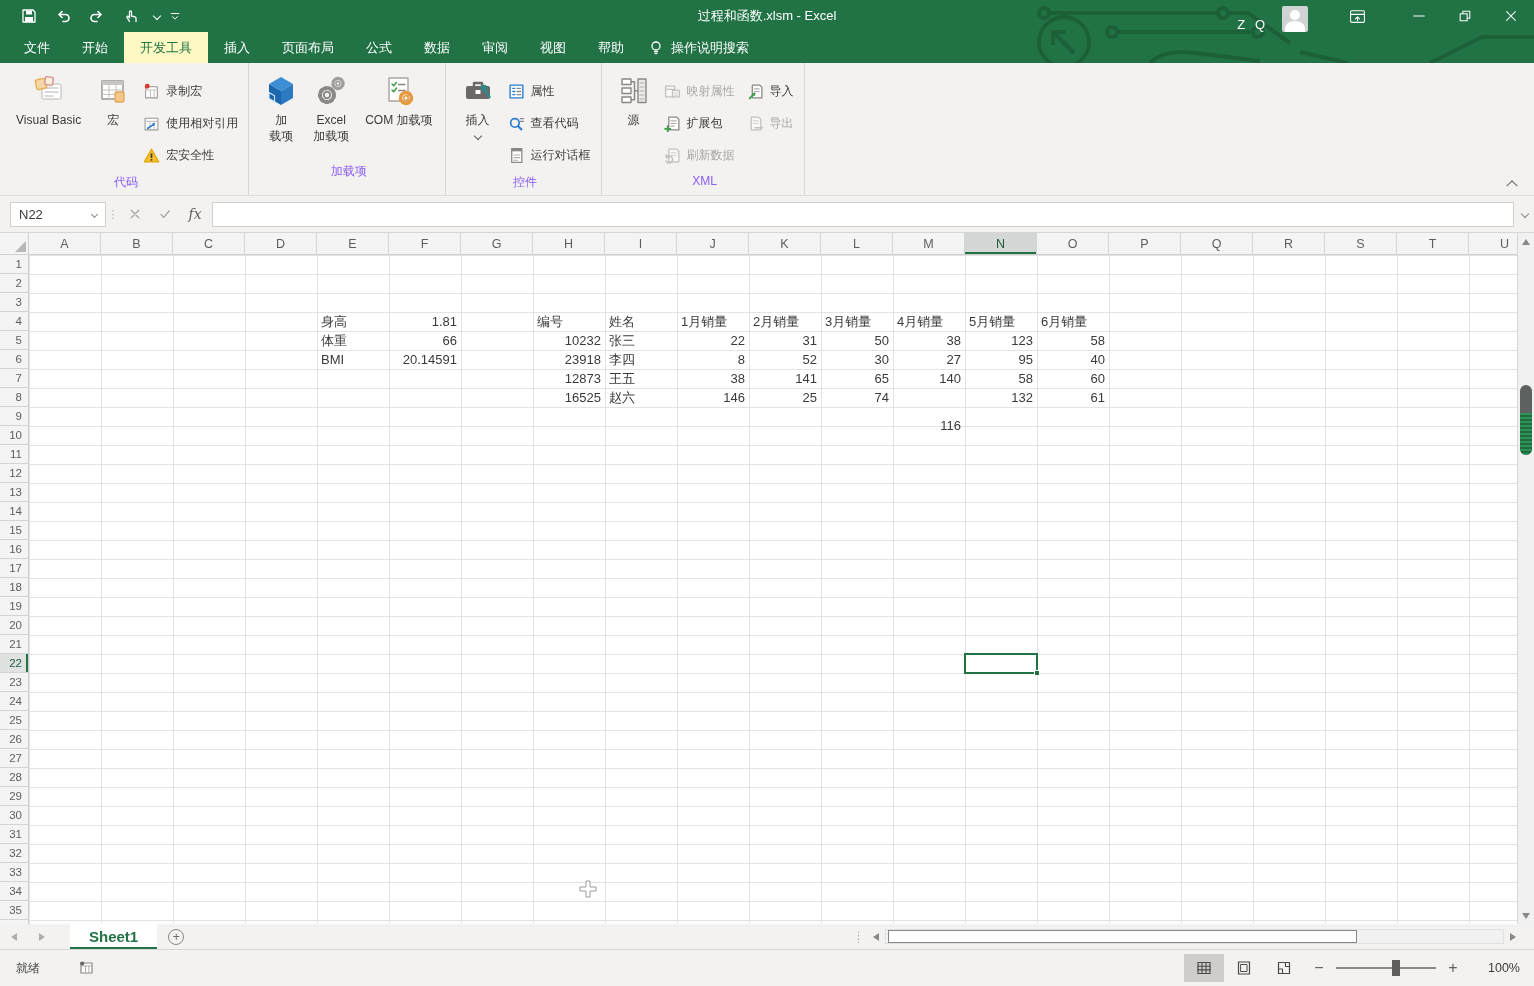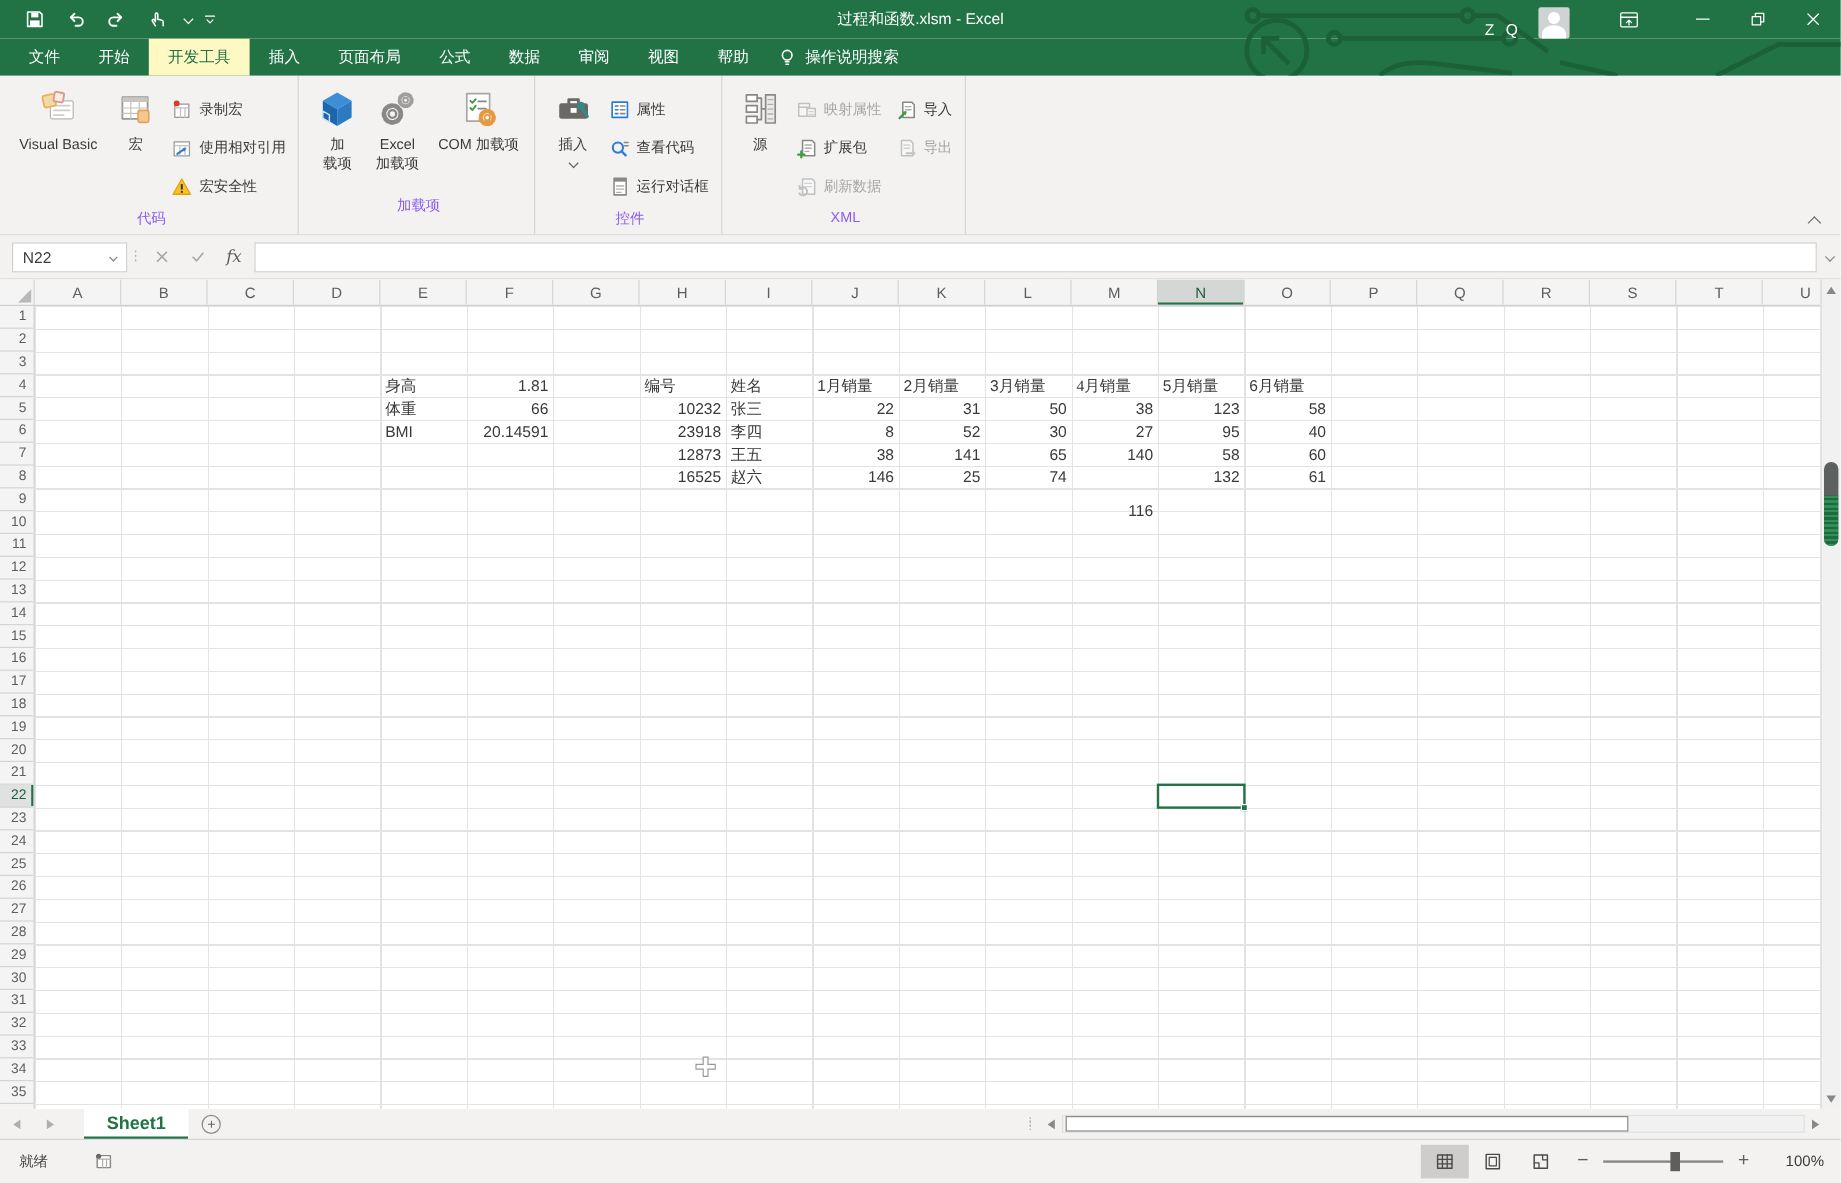--- a/index.html
+++ b/index.html
@@ -592,21 +592,21 @@
       <div class="cell right" style="left: 360px; top: 57px;">1.81</div>
       <div class="cell left" style="left: 288px; top: 76px;">体重</div>
       <div class="cell right" style="left: 360px; top: 76px;">66</div>
       <div class="cell left" style="left: 288px; top: 95px;">BMI</div>
       <div class="cell right" style="left: 360px; top: 95px;">20.14591</div>
       <div class="cell left" style="left: 504px; top: 57px;">编号</div>
       <div class="cell left" style="left: 576px; top: 57px;">姓名</div>
       <div class="cell left" style="left: 648px; top: 57px;">1月销量</div>
       <div class="cell left" style="left: 720px; top: 57px;">2月销量</div>
       <div class="cell left" style="left: 792px; top: 57px;">3月销量</div>
-      <div class="cell left" style="left: 864px; top: 57px; font-family: Liberation Serif, serif;">4月销量</div>
+      <div class="cell left" style="left: 864px; top: 57px;">4月销量</div>
       <div class="cell left" style="left: 936px; top: 57px;">5月销量</div>
       <div class="cell left" style="left: 1008px; top: 57px;">6月销量</div>
       <div class="cell right" style="left: 504px; top: 76px;">10232</div>
       <div class="cell left" style="left: 576px; top: 76px;">张三</div>
       <div class="cell right" style="left: 648px; top: 76px;">22</div>
       <div class="cell right" style="left: 720px; top: 76px;">31</div>
       <div class="cell right" style="left: 792px; top: 76px;">50</div>
       <div class="cell right" style="left: 864px; top: 76px;">38</div>
       <div class="cell right" style="left: 936px; top: 76px;">123</div>
       <div class="cell right" style="left: 1008px; top: 76px;">58</div>

